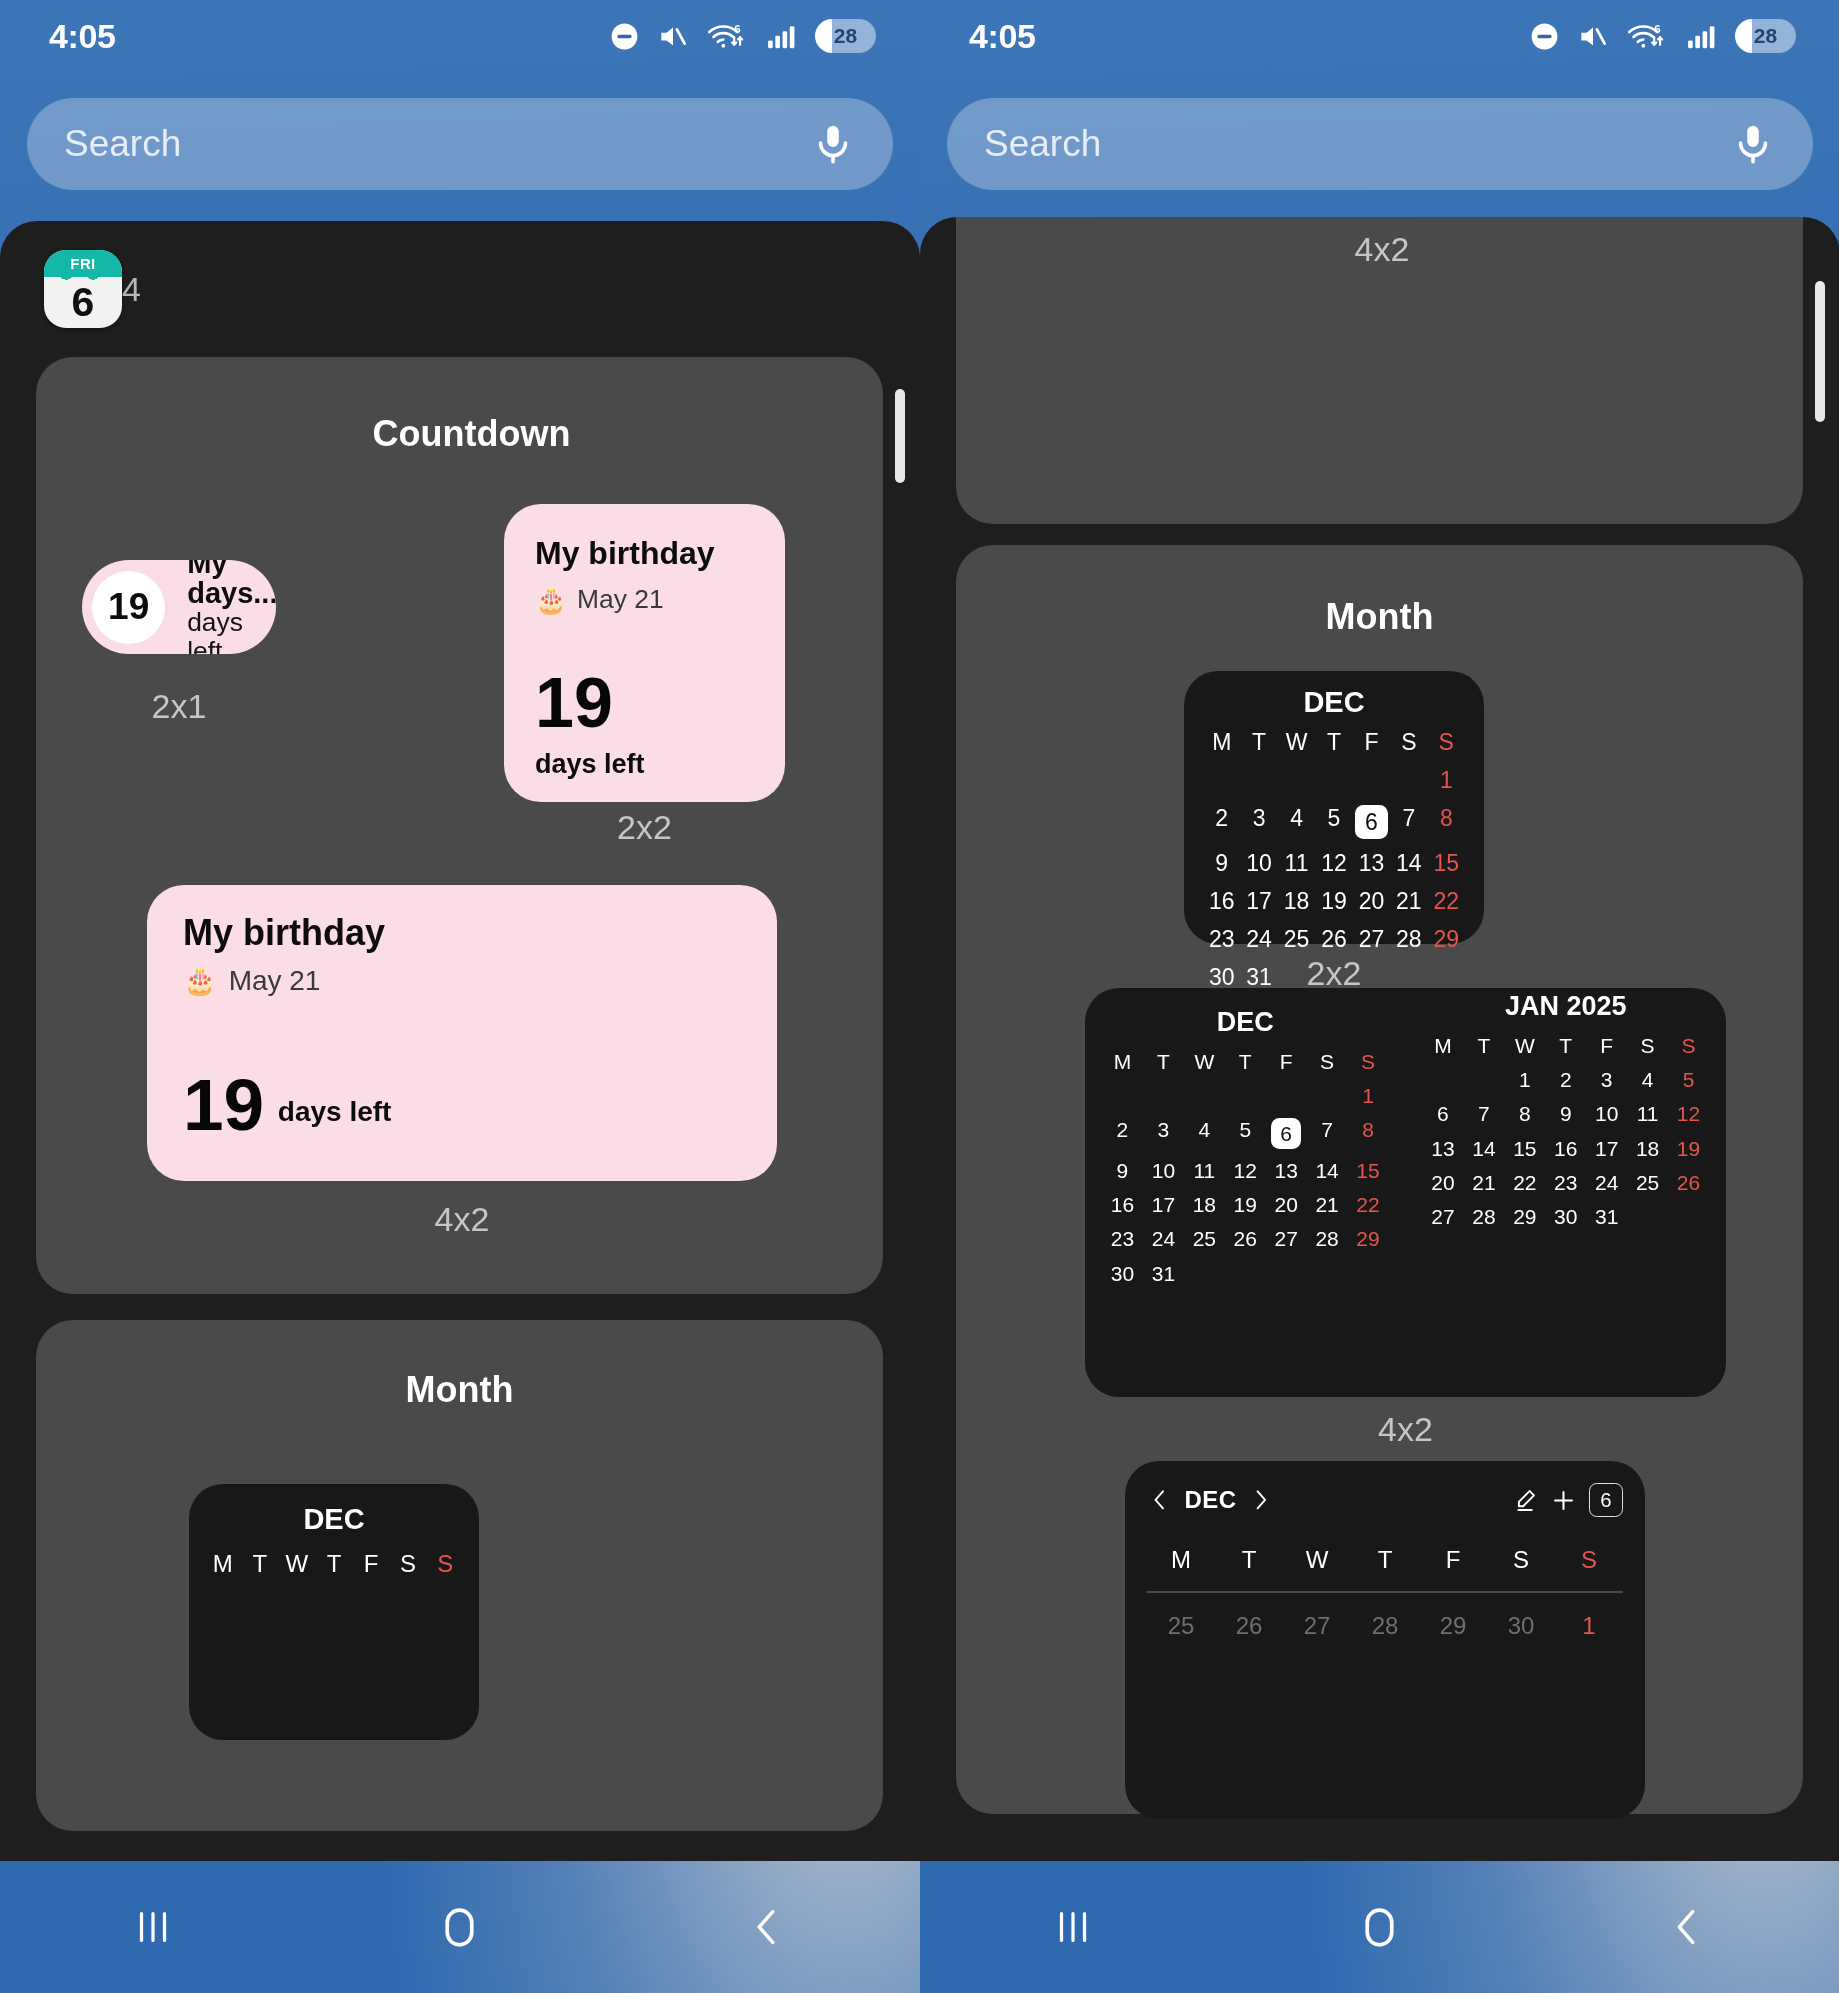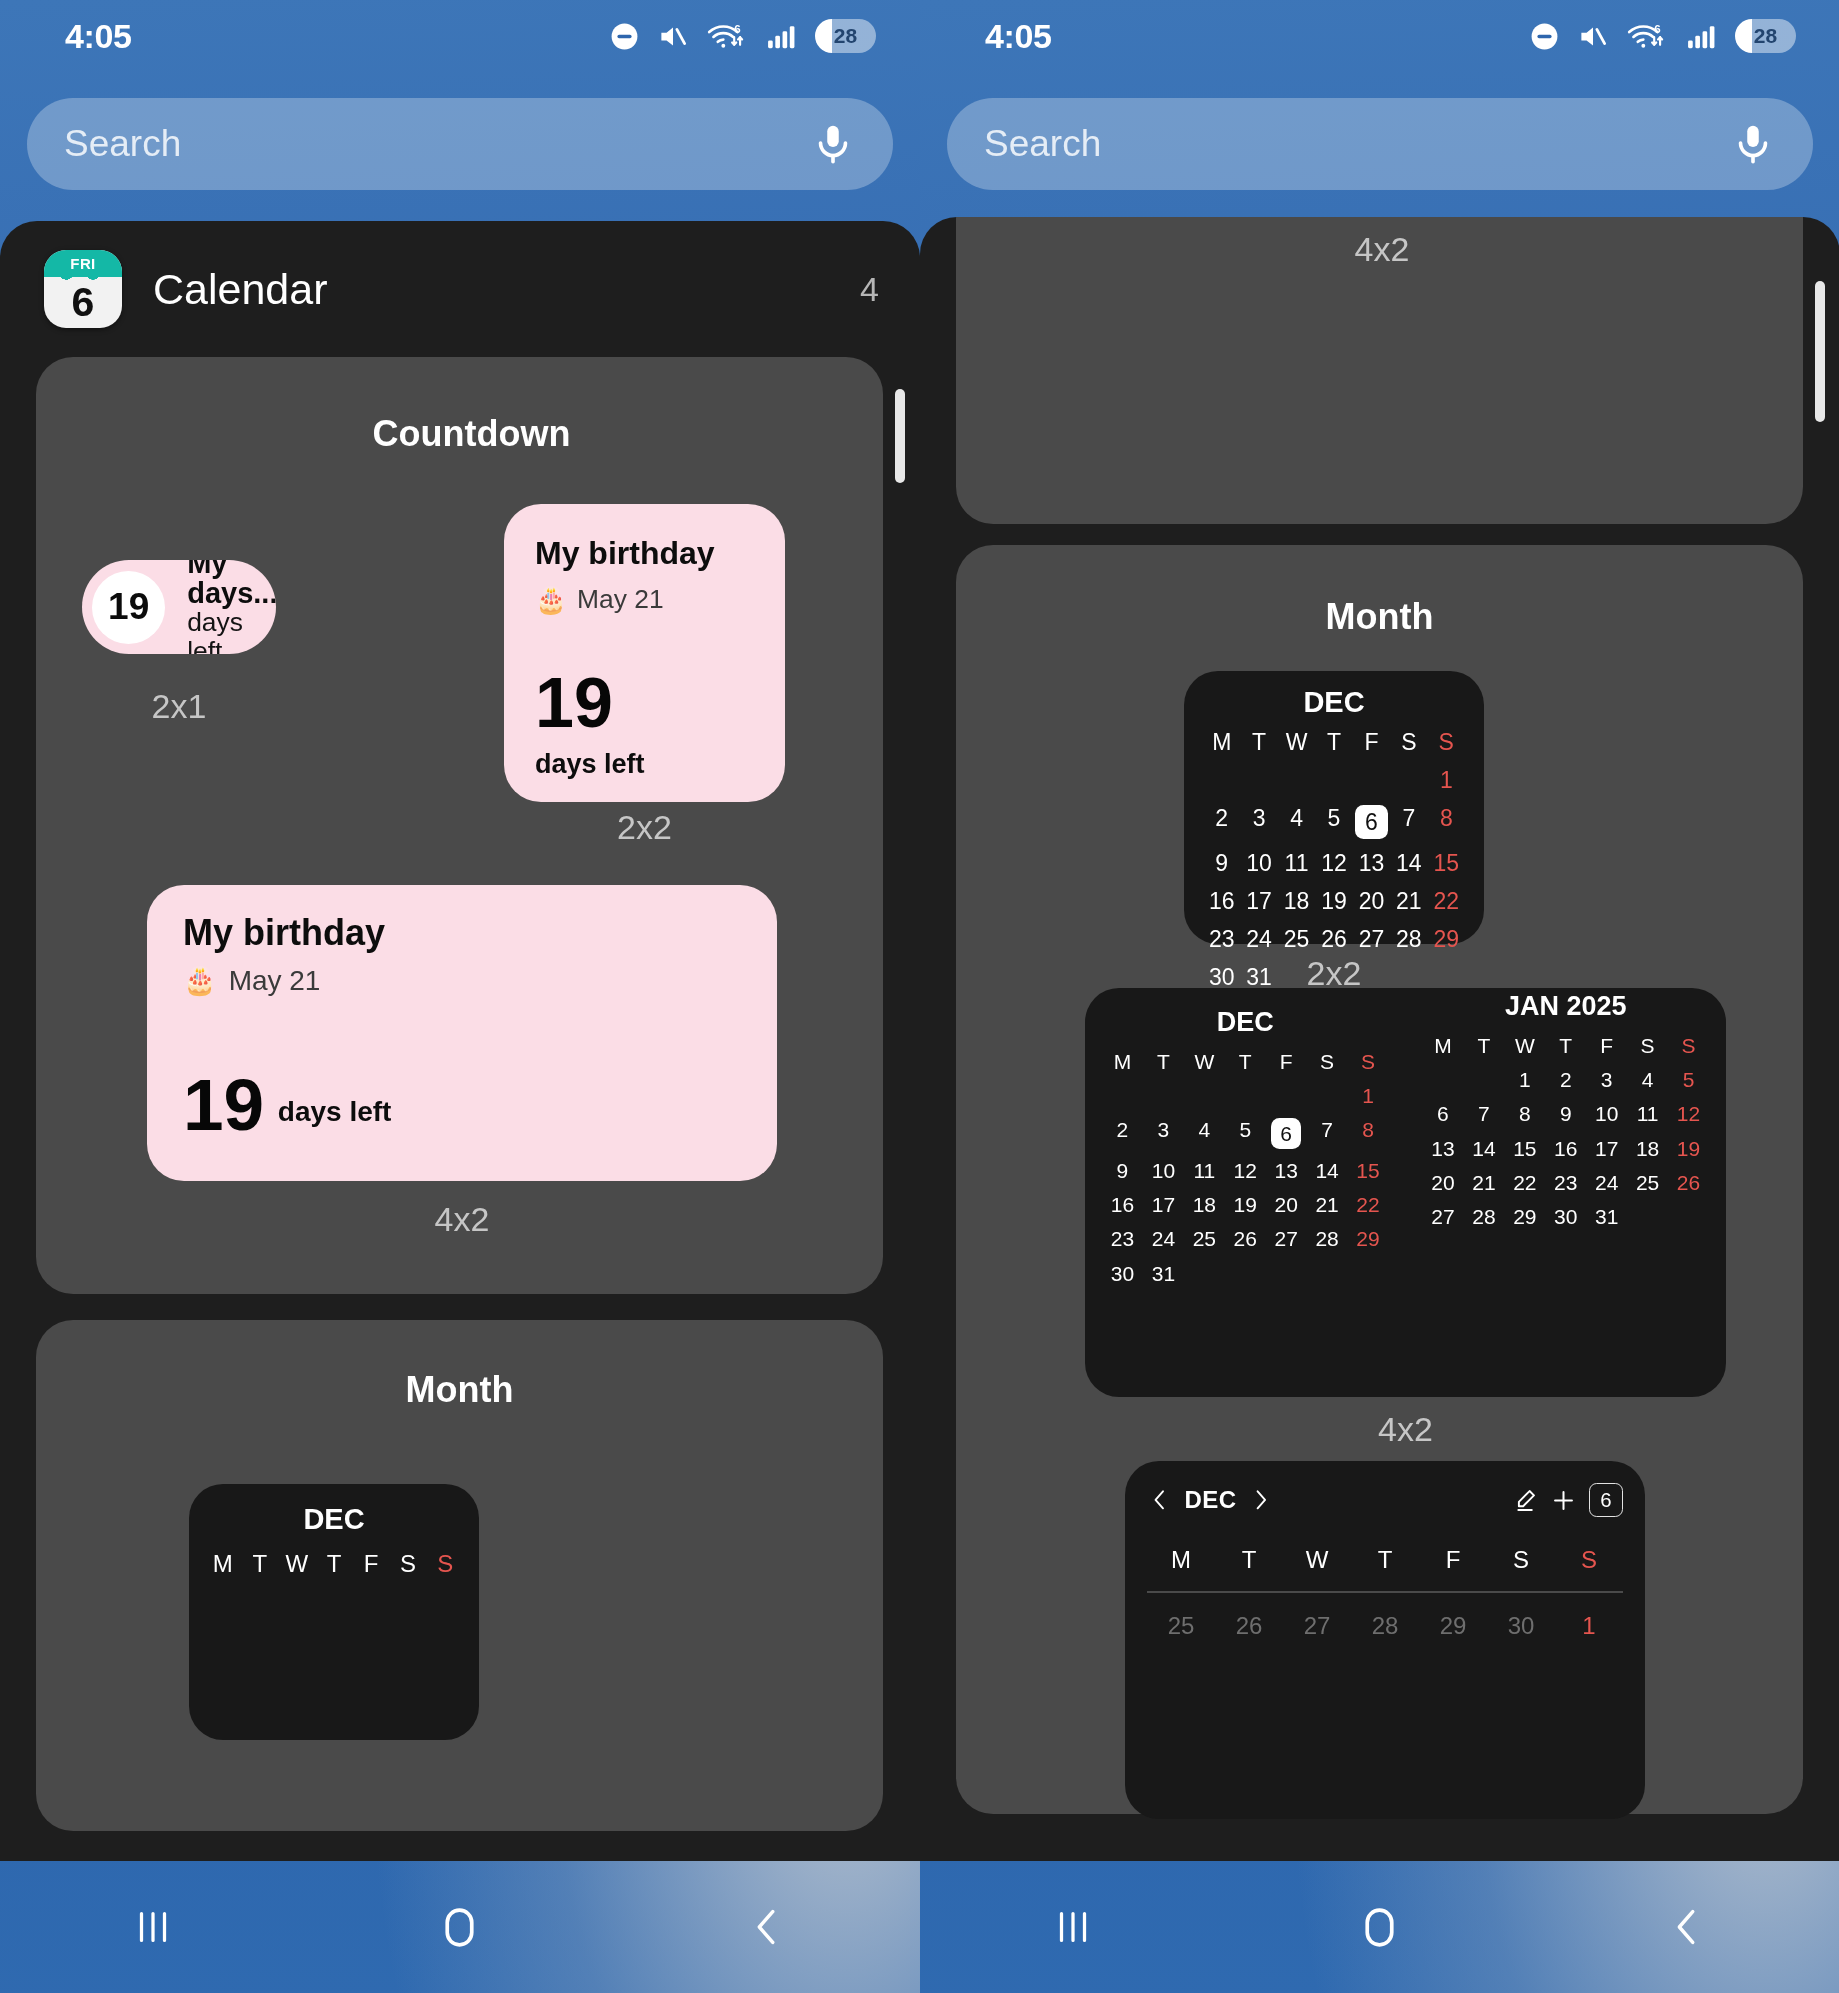--- a/index.html
+++ b/index.html
@@ -17,21 +17,21 @@
   .phone.right{ left:920px; }
   .wall{
     position:absolute; inset:0;
     background:
       radial-gradient(ellipse 767px 1193px at 92% 88%, rgba(186,196,208,0.95) 0%, rgba(150,170,196,0.35) 38%, rgba(60,110,175,0) 62%),
       linear-gradient(178deg, #3d76b8 0%, #366db3 20%, #2e66ad 55%, #2d66ae 80%, #2f6ab0 100%);
   }
 
   
   .statusbar{
-    position:absolute; top:0; left:16px; right:0; height:72px;
+    position:absolute; top:0; left:0; right:0; height:72px;
     display:flex; align-items:center; justify-content:space-between;
     padding:0 44px 0 49px; color:#fff;
   }
   .clock{ font-size:34px; font-weight:bold; letter-spacing:-0.4px; }
   .sysicons{ display:flex; align-items:center; gap:17px; }
   .ic{ display:block; }
   .battpill{
     display:flex; align-items:center; justify-content:center;
     width:61px; height:34px; border-radius:17px;
     background:linear-gradient(90deg,#ffffff 0 28%, rgba(255,255,255,0.45) 28% 100%);
@@ -215,21 +215,20 @@
         <path d="M12 18v3.2" stroke="#fff" stroke-width="1.9" stroke-linecap="round"></path>
       </svg>
   </div>
 
   <div class="sheet">
     <div class="sheethead">
       <div class="appicon">
         <div class="top">FRI</div>
         <div class="num">6</div>
       </div>
-      <div class="apptitle">Calendar</div>
       <div class="appcount">4</div>
     </div>
 
     <div class="scrollarea">
       <div class="scrollbar" style="top:32px;height:94px;"></div>
 
       <div class="group" style="top:0;height:937px;">
         <div class="grouptitle" style="margin-top:56px;margin-left:24px;">Countdown</div>
 
         <div class="cd pill" style="position:absolute;left:46px;top:203px;width:194px;height:94px;">

